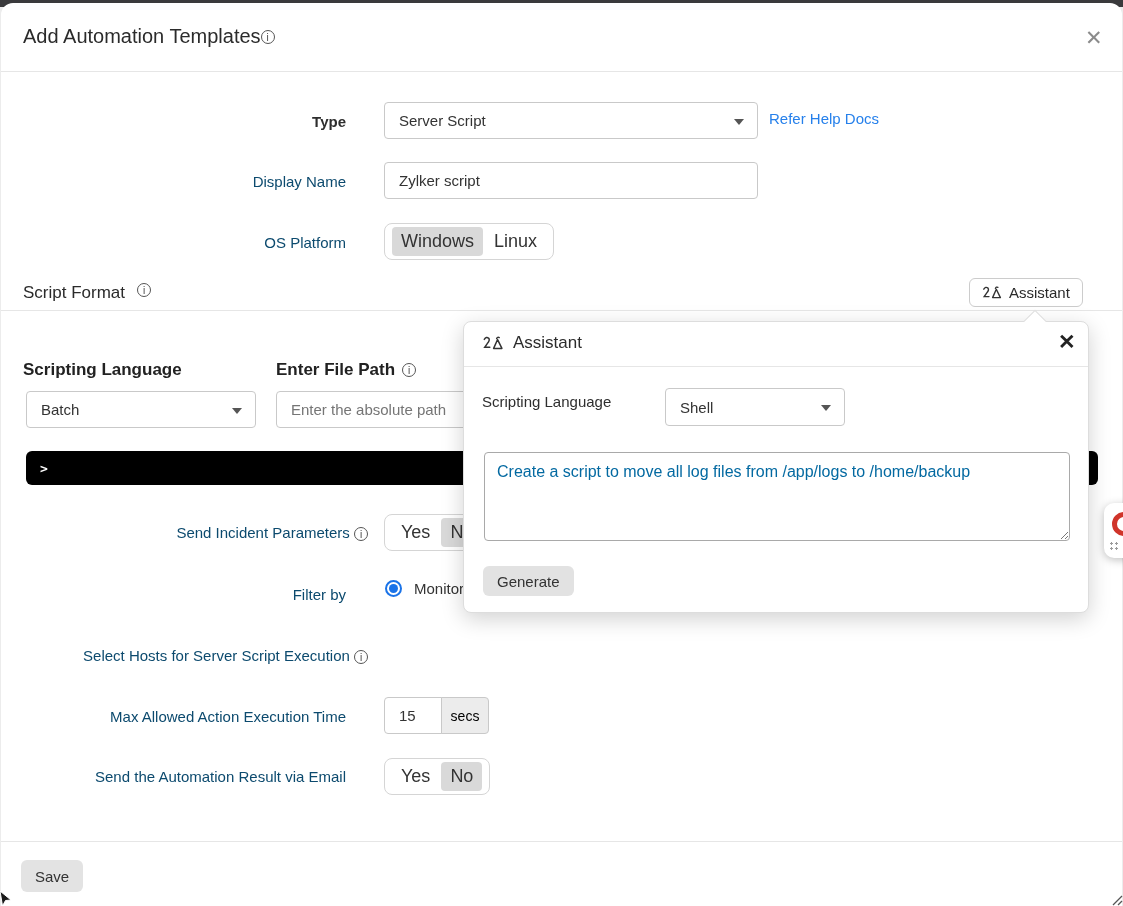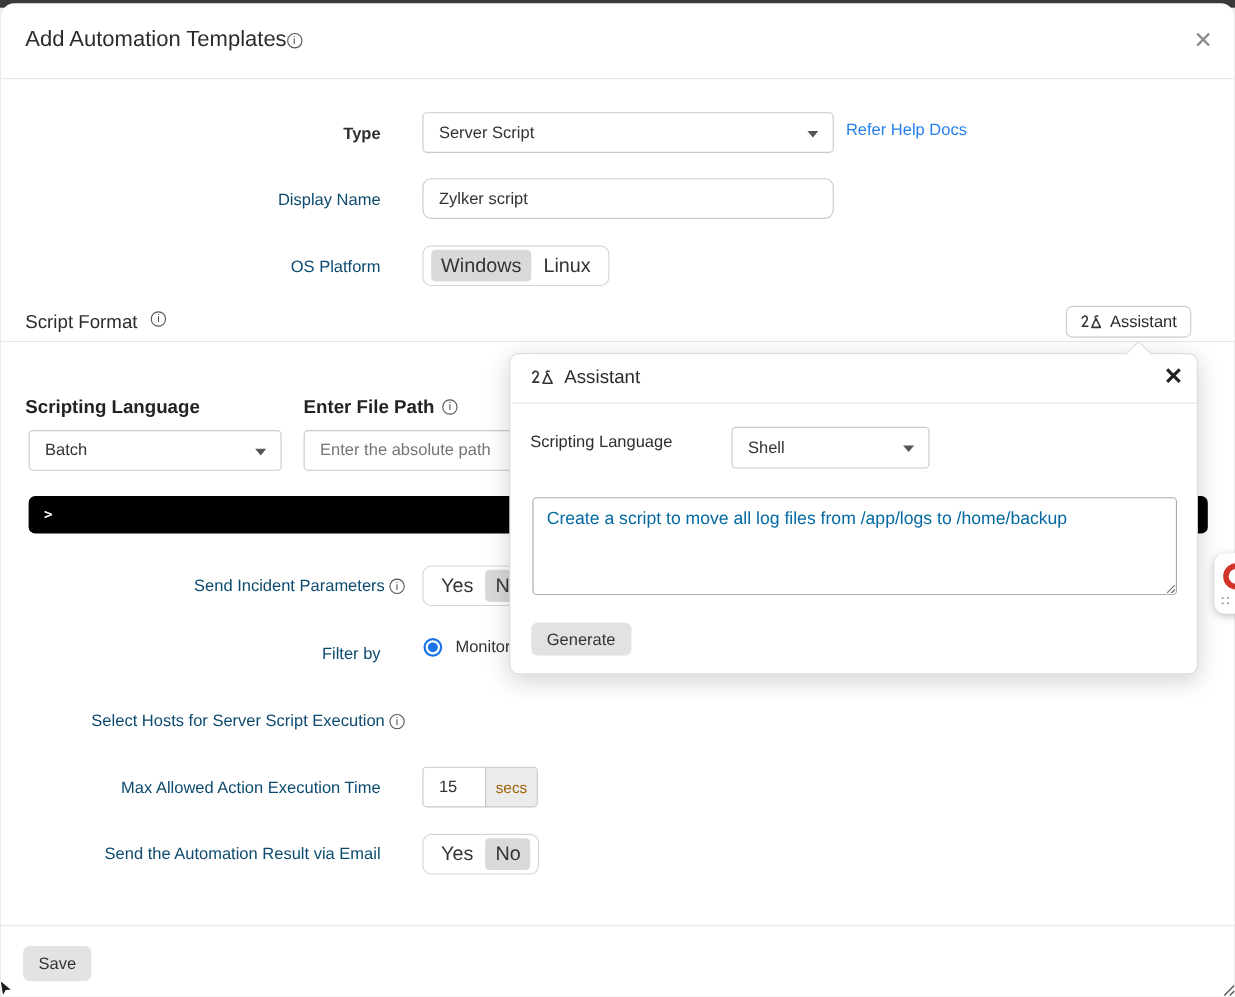--- a/index.html
+++ b/index.html
@@ -47,21 +47,21 @@
     position:absolute; left:25px; top:448px; width:1072px; height:34px; background:#000; border-radius:6px;
     display:flex; align-items:center; padding:0 14px; color:#fff; font-size:13px; font-weight:700;
     font-family:"DejaVu Sans Mono", monospace;
   }
   .radio-row { position:absolute; left:384px; top:577px; display:flex; align-items:center; gap:12px; }
   .radio-outer { width:17px; height:17px; border:2px solid #1a73e8; border-radius:50%;
     display:flex; align-items:center; justify-content:center; background:#fff; }
   .radio-inner { width:9px; height:9px; background:#1a73e8; border-radius:50%; }
   .suffix-box {
     position:absolute; height:37px; background:#ececec; border:1px solid #c9c9c9; border-radius:0 4px 4px 0;
-    display:flex; align-items:center; justify-content:center; font-size:14px; color:#a16207;
+    display:flex; align-items:center; justify-content:center; font-size:14px; color:#000000;
   }
   .assistant-btn {
     position:absolute; left:968px; top:275px; height:29px; padding:0 12px;
     border:1px solid #ccc; border-radius:6px; background:#fff;
     display:inline-flex; align-items:center; gap:7px; font-size:15px; color:#2b2b2b; cursor:pointer;
   }
   .popup {
     position:absolute; left:462px; top:318px; width:626px; height:292px; background:#fff;
     border:1px solid #ddd; border-radius:8px; box-shadow:0 6px 22px rgba(0,0,0,0.18); z-index:10;
   }
@@ -117,21 +117,21 @@
   <div class="hdr-divider"></div>
 
   <div class="row-label" style="top:110px;font-weight:bold;">Type</div>
   <div class="field" style="left:383px; top:99px; width:374px;">
     <span>Server Script</span>
     <span class="caret"></span>
   </div>
   <a class="link" style="position:absolute; left:768px; top:107px;">Refer Help Docs</a>
 
   <div class="row-label red" style="top:170px;">Display Name</div>
-  <input class="field" style="left: 383px; top: 159px; width: 374px; border-radius: 8px;" value="Zylker script">
+  <input class="field" style="left: 383px; top: 159px; width: 374px;" value="Zylker script">
 
   <div class="row-label red" style="top:231px;">OS Platform</div>
   <div class="toggle-group" style="left:383px; top:220px;">
     <span class="toggle-opt selected">Windows</span>
     <span class="toggle-opt">Linux</span>
   </div>
 
   <div class="section-head" style="position:absolute; left:22px; top:280px;">
     <span>Script Format</span>
     <span class="info-icon">i</span>

